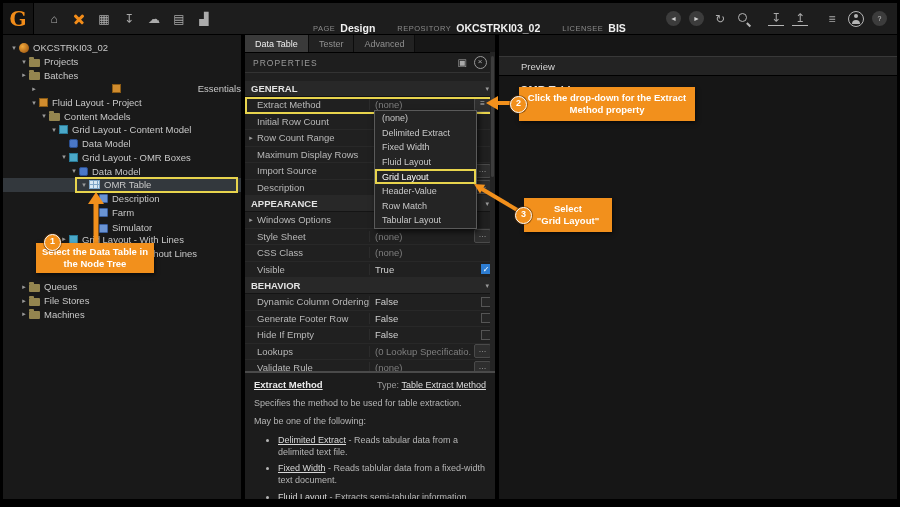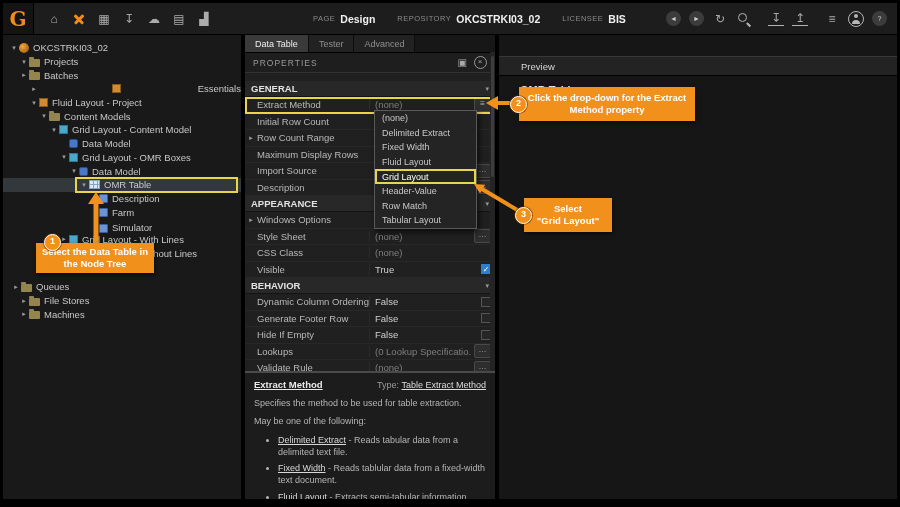--- a/index.html
+++ b/index.html
@@ -21,21 +21,21 @@
   .tools-css::before{transform:rotate(45deg);}
   .tools-css::after{transform:rotate(-45deg);}
   .search-css::before{content:"";position:absolute;left:2px;top:2px;width:7px;height:7px;
        border:1.5px solid #b5b5b5;border-radius:50%;}
   .search-css::after{content:"";position:absolute;left:11px;top:11px;width:5px;height:1.5px;
        background:#b5b5b5;transform:rotate(45deg);transform-origin:left center;}
   .user-css{border:1px solid #b5b5b5;border-radius:50%;width:14px;height:14px;}
   .user-css::before{content:"";position:absolute;left:5px;top:2.5px;width:4px;height:4px;border-radius:50%;background:#b5b5b5;}
   .user-css::after{content:"";position:absolute;left:3px;top:8px;width:8px;height:4px;border-radius:4px 4px 0 0;background:#b5b5b5;}
   .underlined-tray{border-bottom:1.5px solid #b5b5b5;height:13px;line-height:11px;}
-  .center{position:absolute;left:310px;top:0;bottom:0;display:flex;align-items:center;gap:22px;}
+  .center{position:absolute;left:310px;top:0;bottom:0;display:flex;align-items:flex-end;gap:22px;}
   .mgroup{display:flex;align-items:center;}
   .mlabel{font-size:7.5px;color:#8a8a8a;letter-spacing:.5px;margin-right:5px;}
   .mvalue{font-size:10.5px;color:#f0f0f0;font-weight:bold;}
   .action-icons{margin-left:auto;display:flex;gap:8px;align-items:center;margin-right:10px;}
   .gap-left{margin-left:8px;}
 
   
   .tree-panel{position:absolute;left:3px;top:35px;width:240px;bottom:8px;background:#191919;
               border-right:2px solid #000;overflow:hidden;padding-top:6px;box-sizing:border-box;}
   .tree-row{position:relative;display:flex;align-items:center;height:13.7px;font-size:9.5px;
@@ -244,21 +244,21 @@
         <div class="tree-row" style="padding-left: 56px;">
           <span class="tw">▸</span>
           <span class="ti model"></span>
           <span class="tl">Grid Layout - With Lines</span>
         </div>
         <div class="tree-row" style="padding-left: 56px;">
           <span class="tw">▸</span>
           <span class="ti model"></span>
           <span class="tl">Grid Layout - Without Lines</span>
         </div>
-        <div class="tree-row" style="padding-left: 8px; margin-top: 20px;">
+        <div class="tree-row" style="padding-left: 16px; margin-top: 20px;">
           <span class="tw">▸</span>
           <span class="ti folder"></span>
           <span class="tl">Queues</span>
         </div>
         <div class="tree-row" style="padding-left: 16px;">
           <span class="tw">▸</span>
           <span class="ti folder"></span>
           <span class="tl">File Stores</span>
         </div>
         <div class="tree-row" style="padding-left: 16px;">

